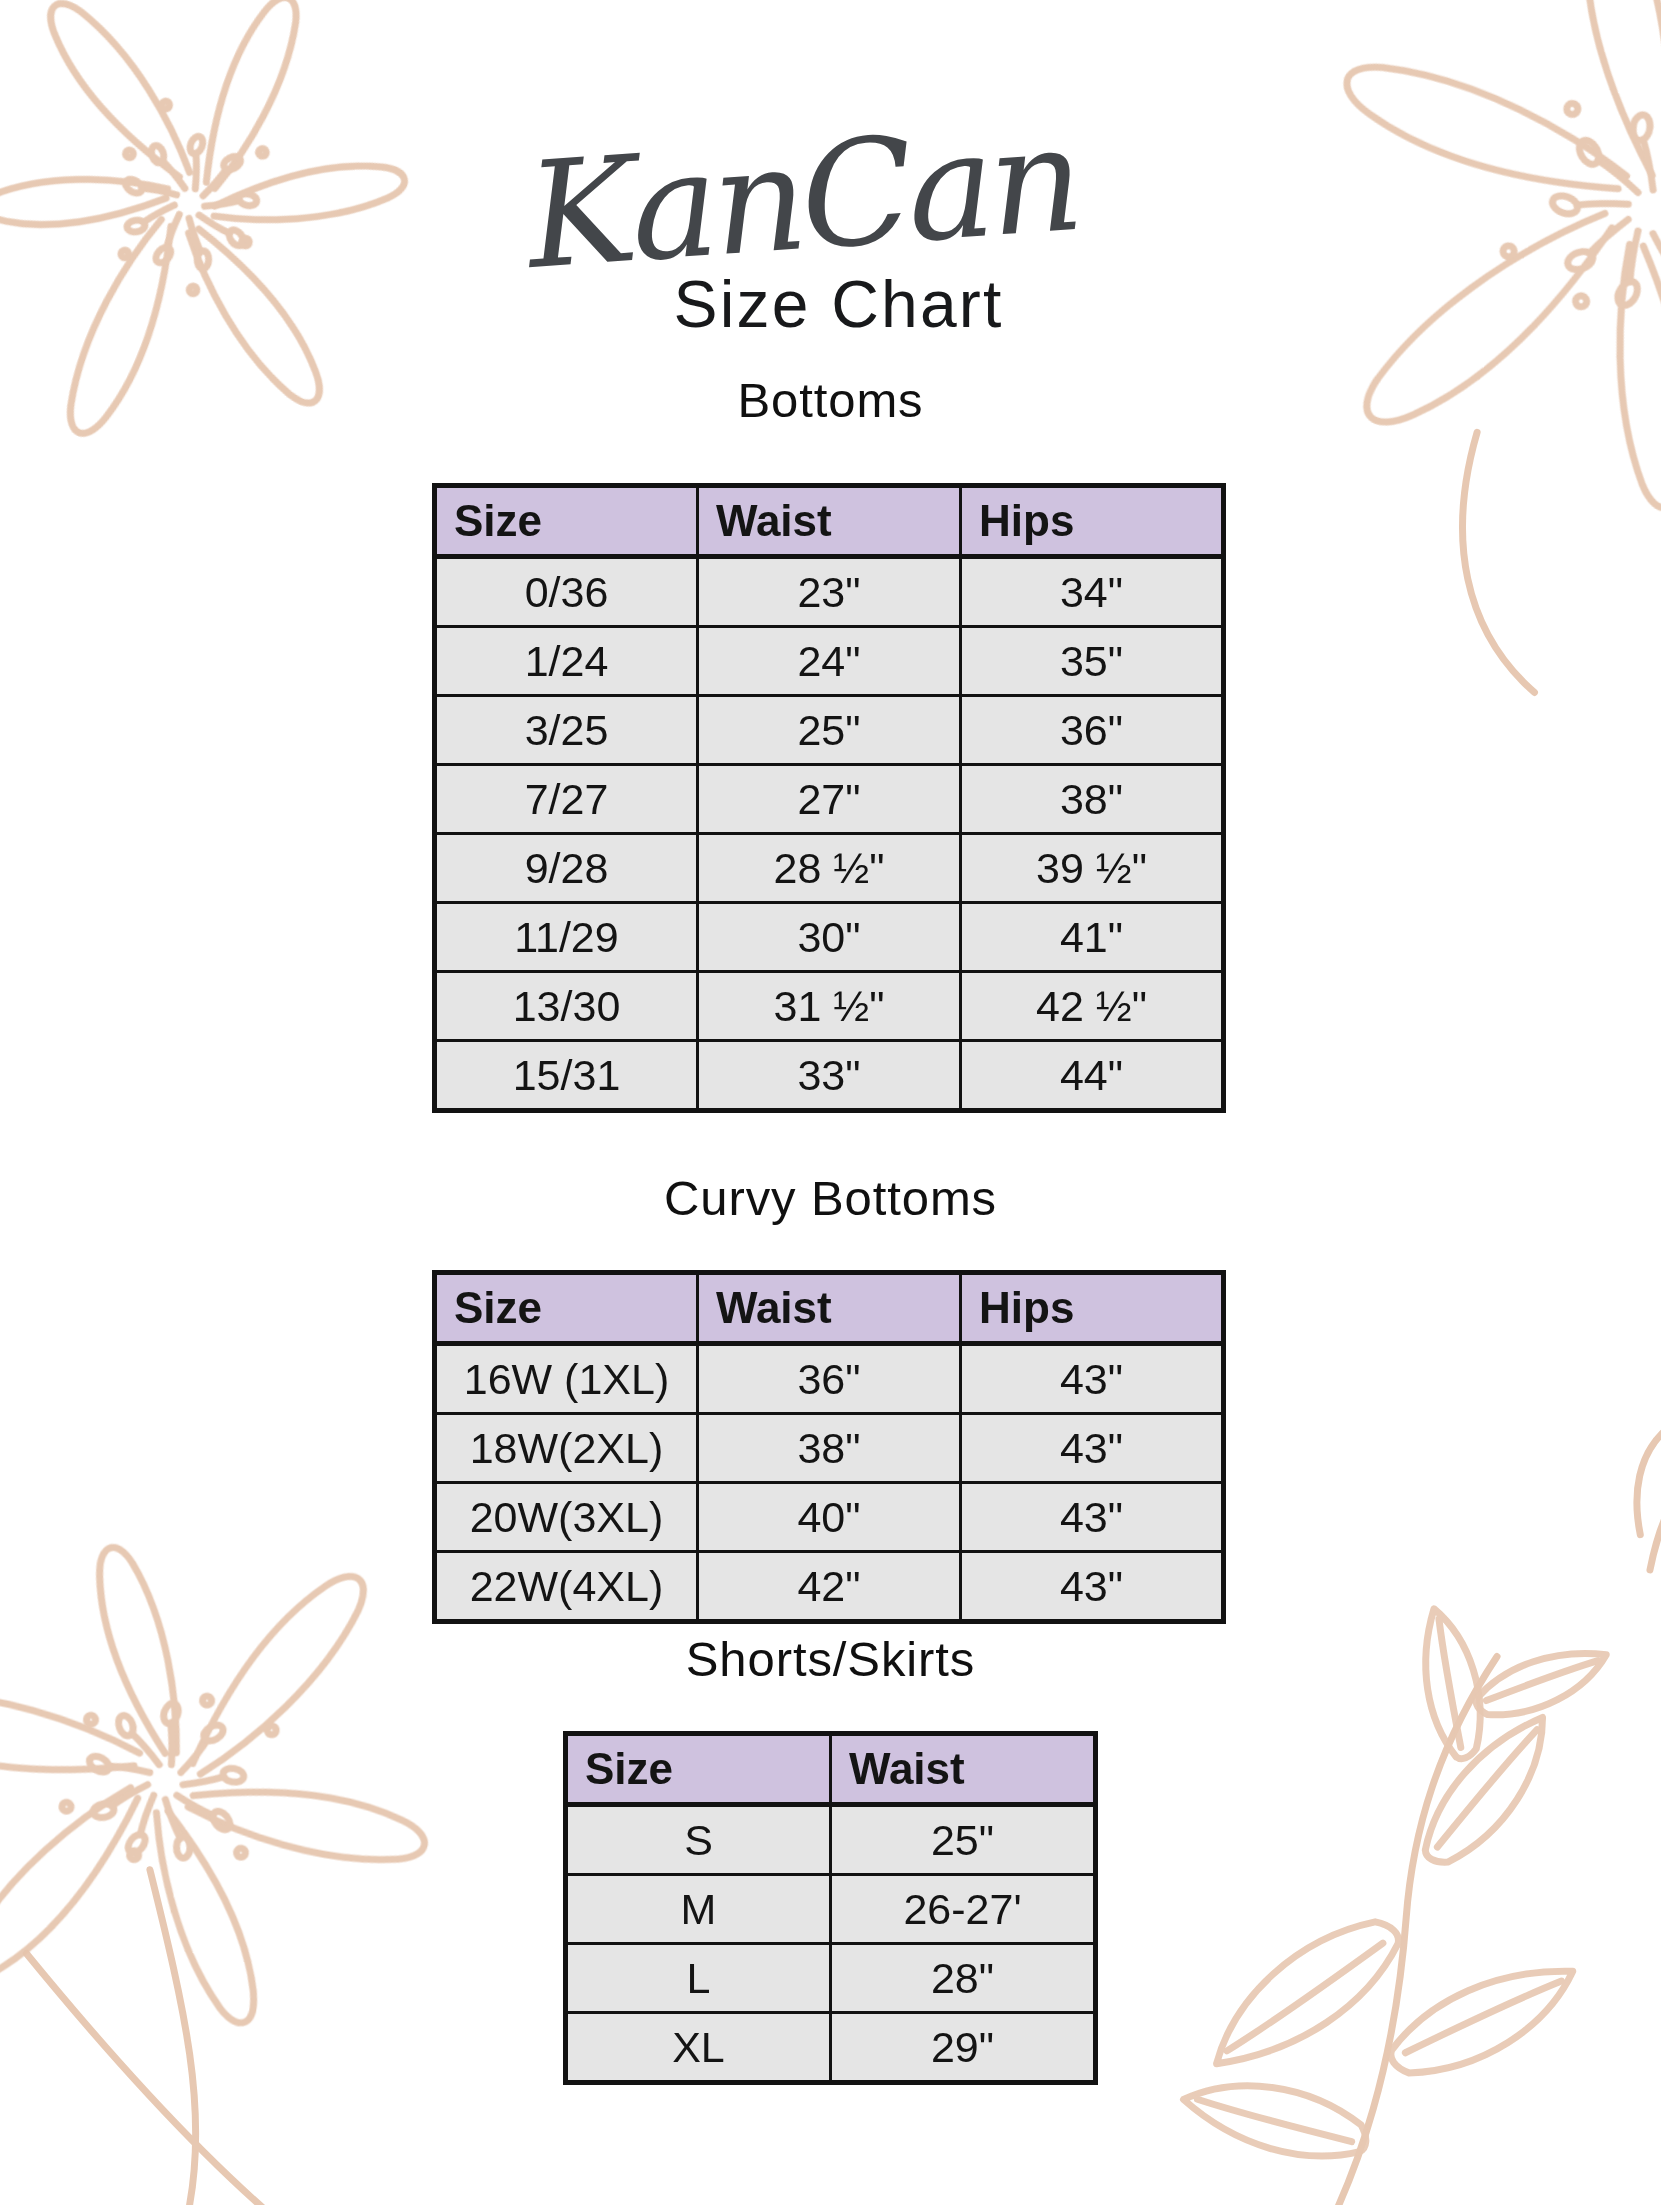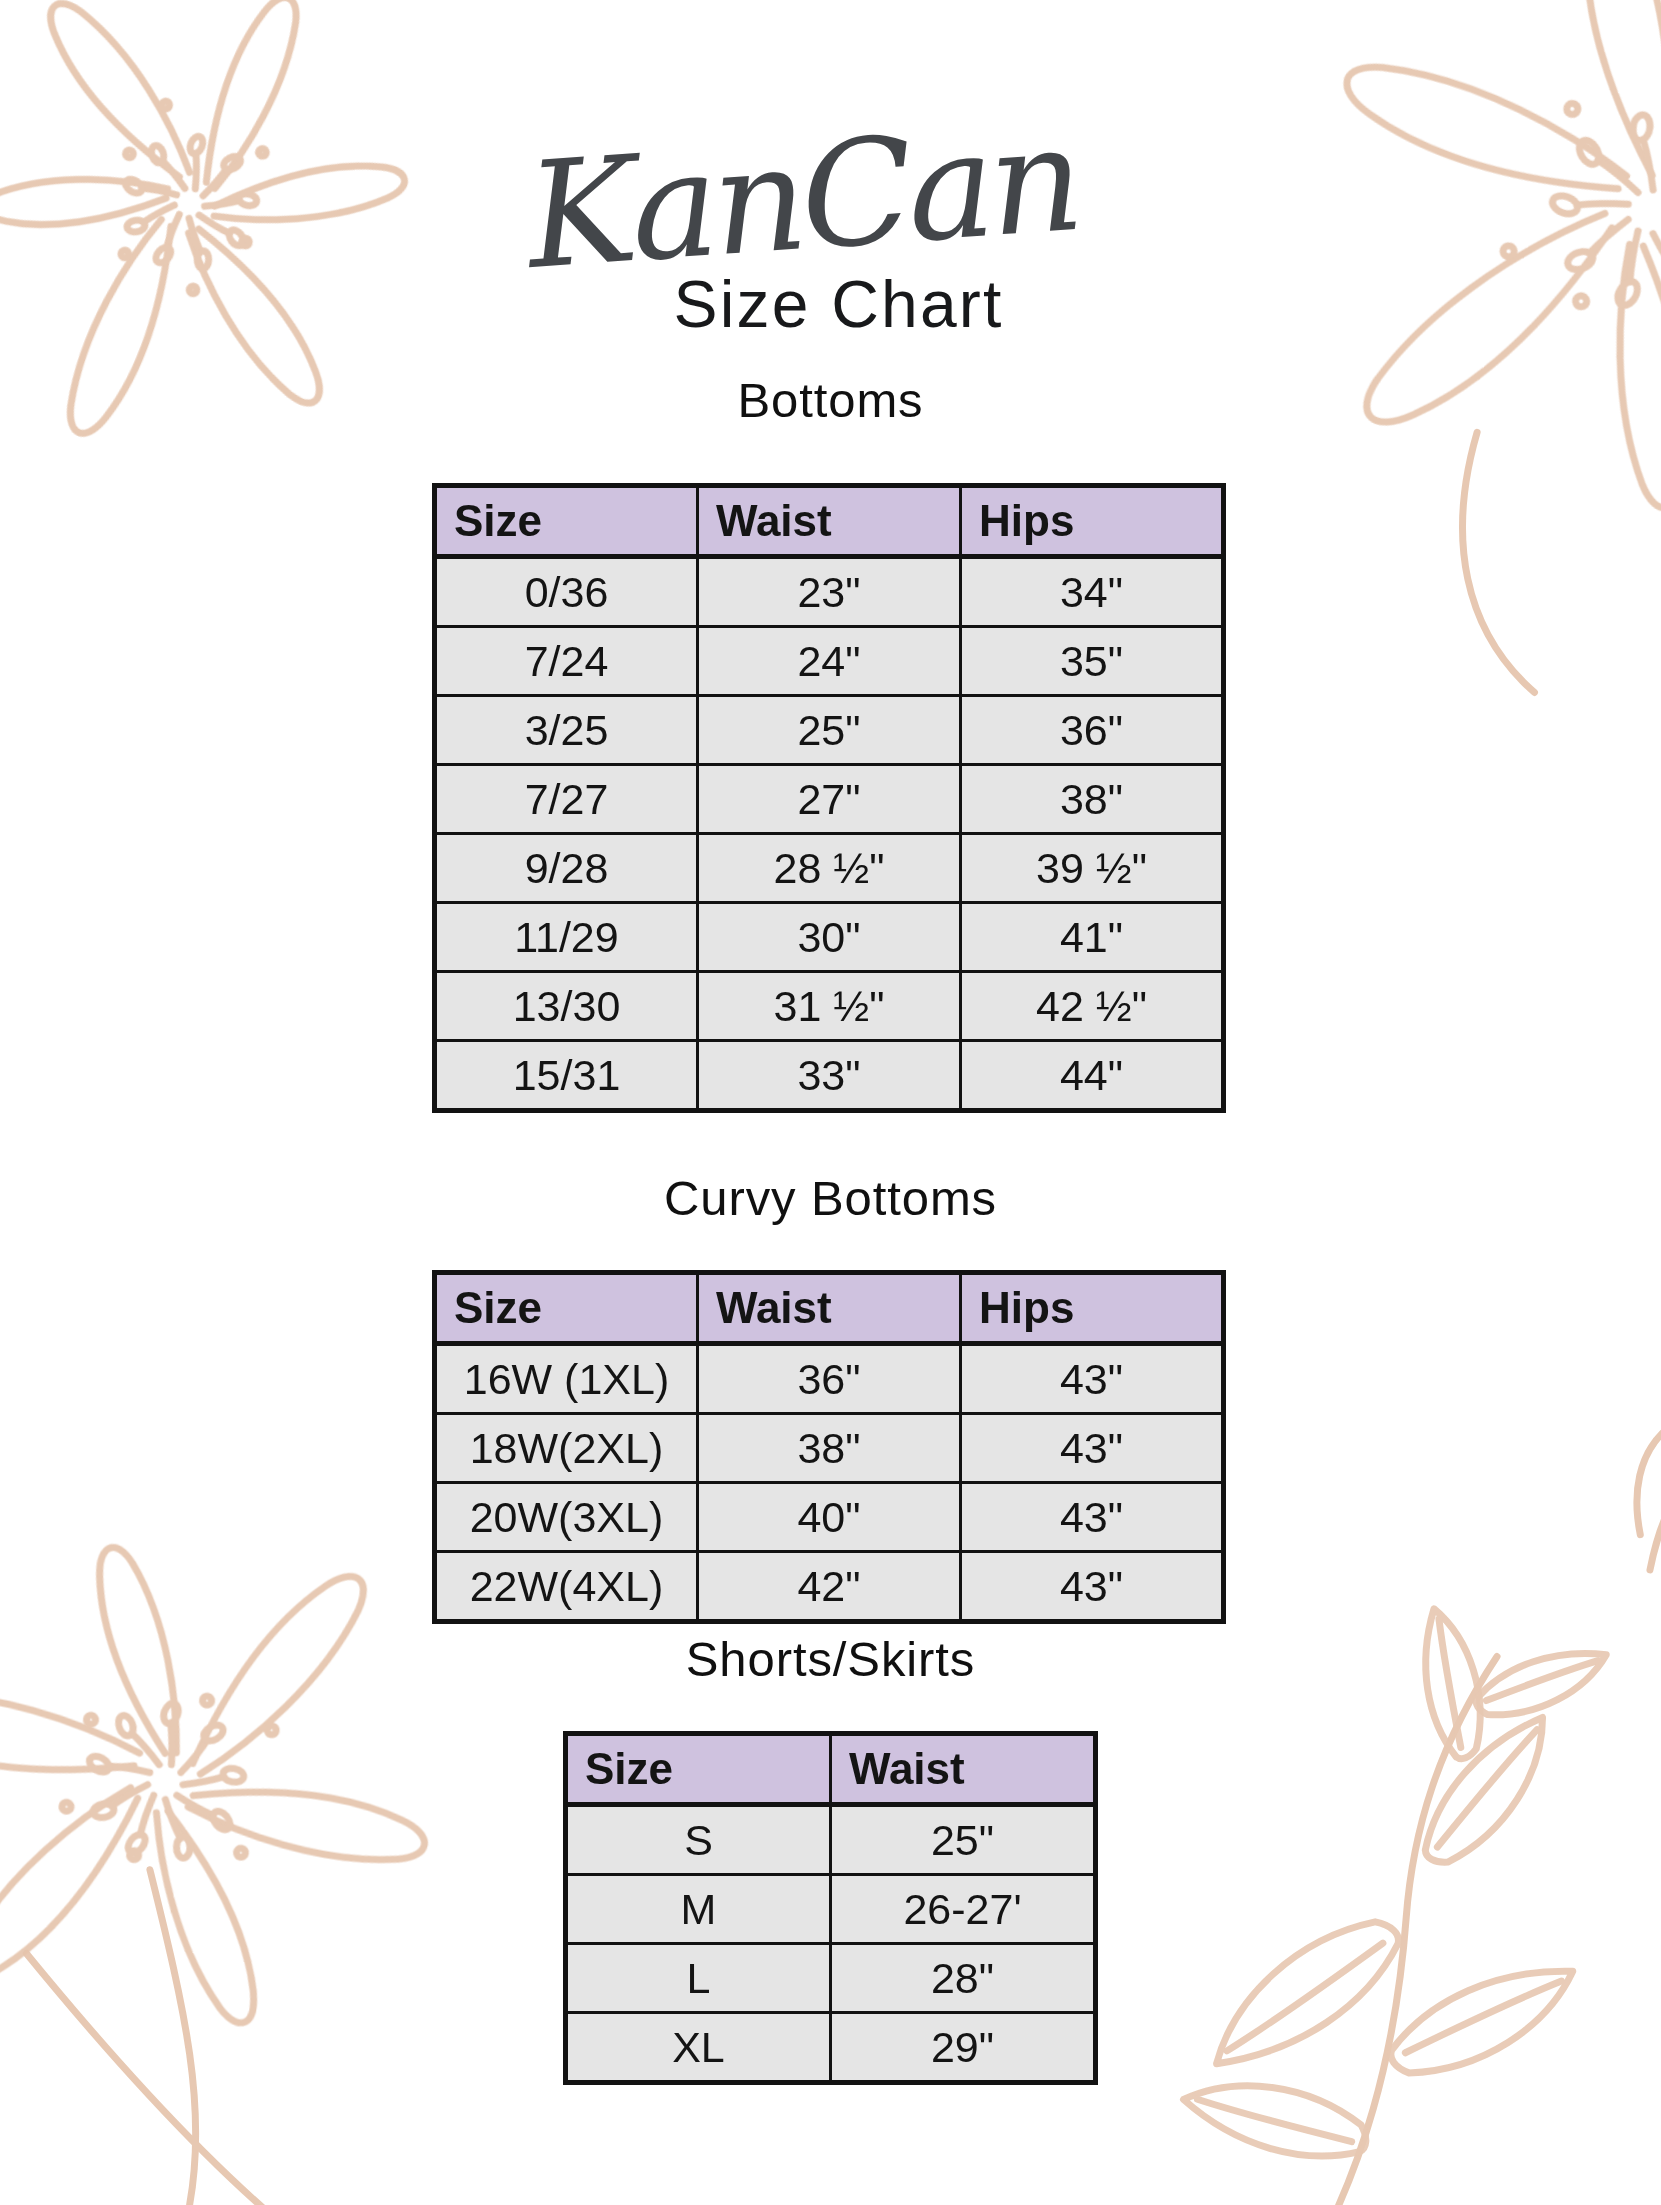--- a/index.html
+++ b/index.html
@@ -158,21 +158,21 @@
         <th>Hips</th>
       </tr>
     </thead>
     <tbody>
         <tr>
           <td>0/36</td>
           <td>23"</td>
           <td>34"</td>
         </tr>
         <tr>
-          <td>7/24</td>
+          <td>1/24</td>
           <td>24"</td>
           <td>35"</td>
         </tr>
         <tr>
           <td>3/25</td>
           <td>25"</td>
           <td>36"</td>
         </tr>
         <tr>
           <td>7/27</td>

